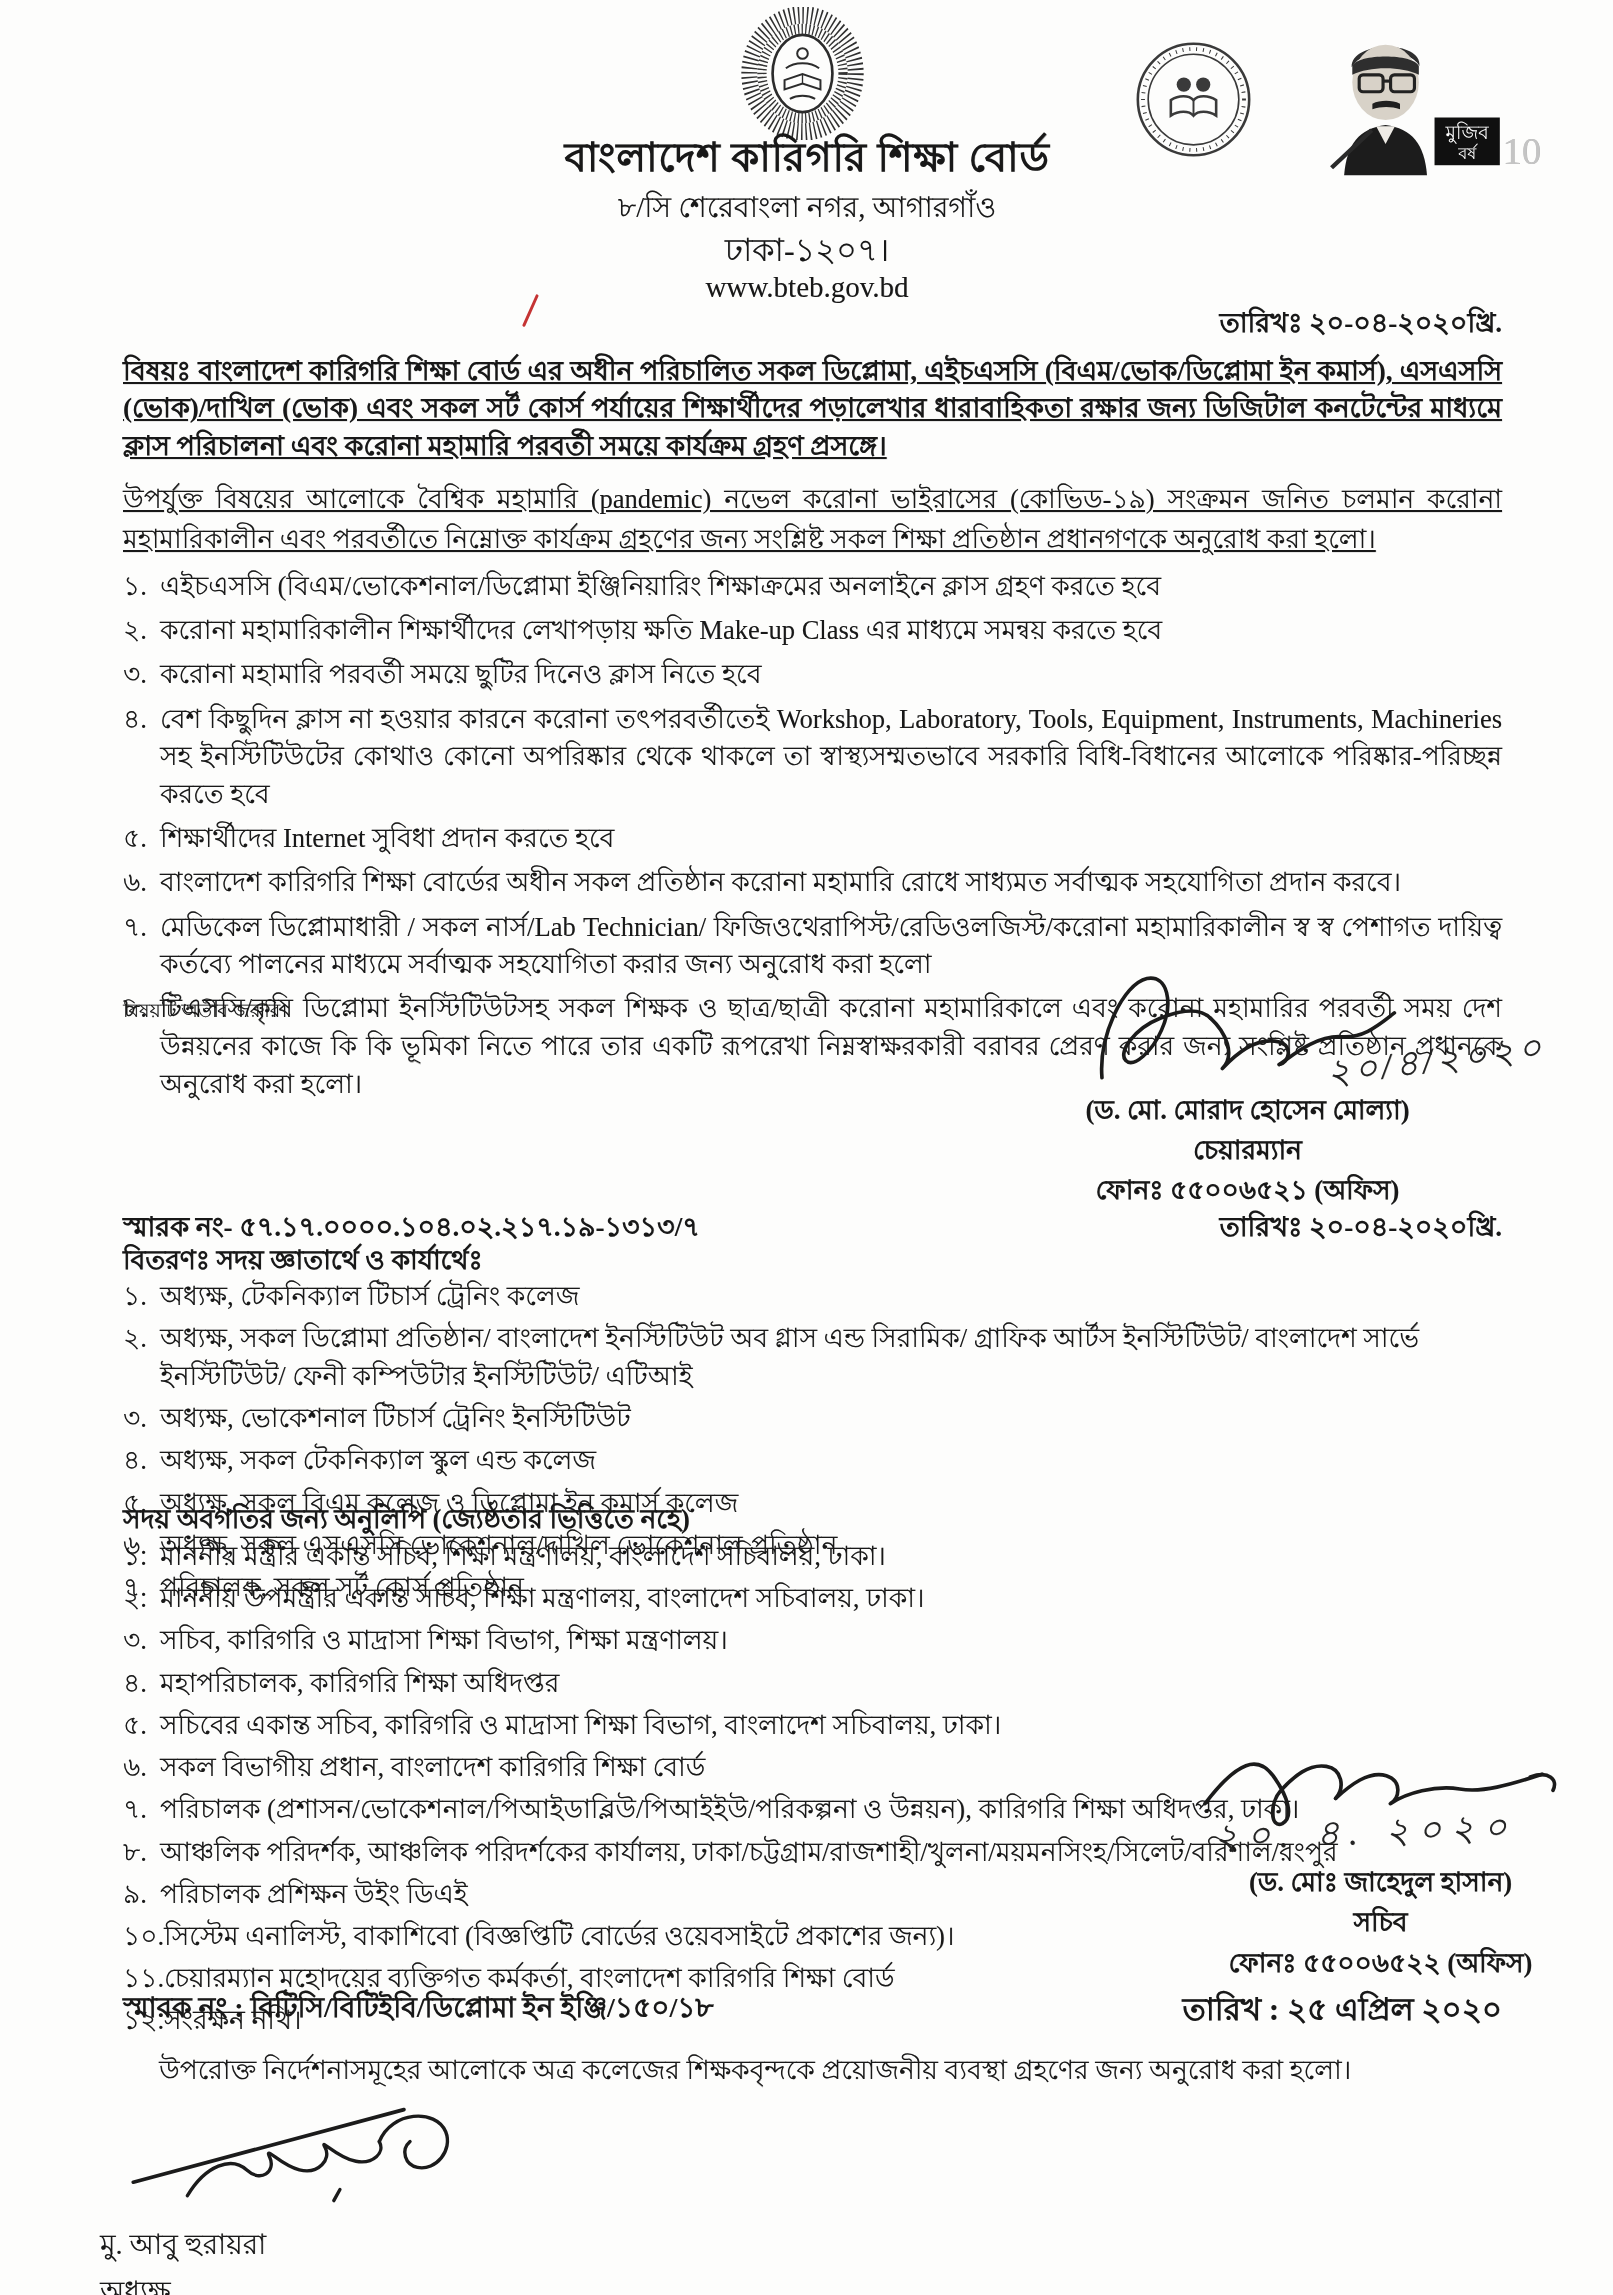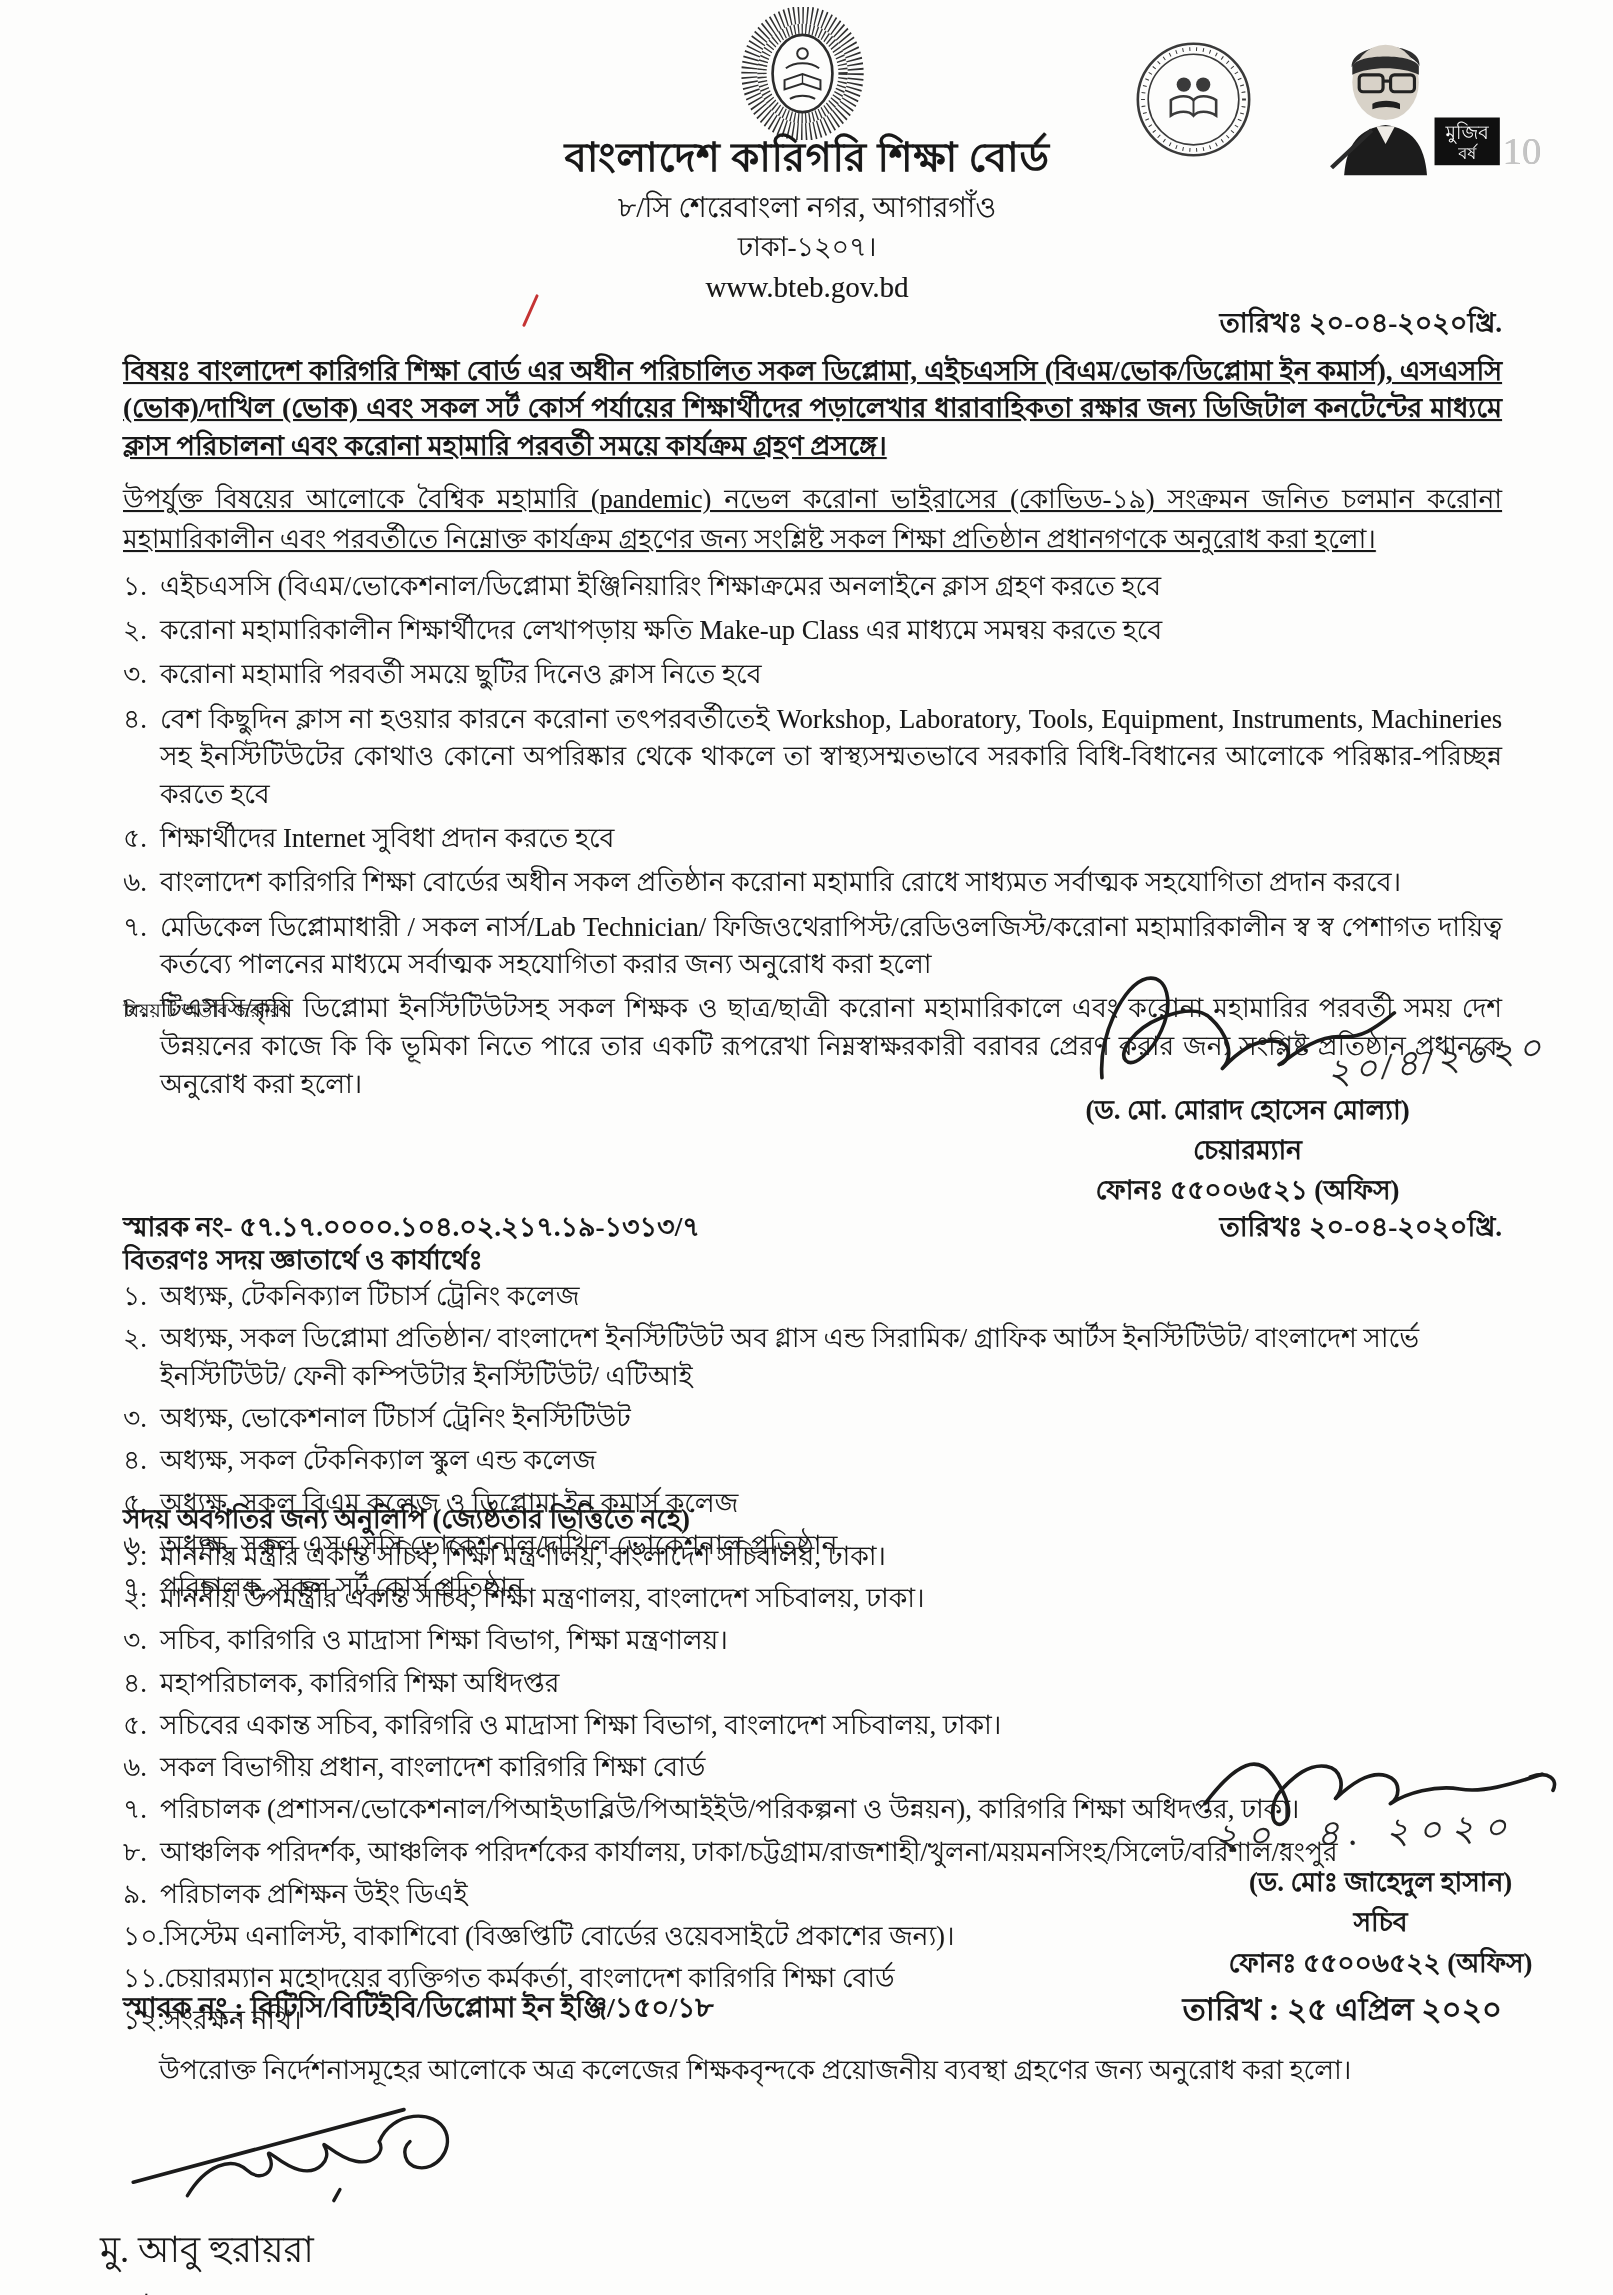--- a/index.html
+++ b/index.html
@@ -8,21 +8,21 @@
     background:#fdfdfc;color:#181818;overflow:hidden;
     font-family:"Liberation Serif","DejaVu Serif",serif;
     font-size:26.5px;line-height:1.42;
   }
   .abs{position:absolute;}
   .center{text-align:center;width:100%;}
   .jst{text-align:justify;text-decoration:underline;}
   
   .org-name{top:130px;font-size:40px;font-weight:bold;letter-spacing:0.7px;}
   .addr1{top:188px;font-size:28.5px;}
-  .addr2{top:228px;font-size:27px;}
+  .addr2{top:228px;font-size:32px;}
   .web{top:267px;font-size:29px;}
   .seal{top:6.6px;left:713px;}
   .edu-logo{top:38px;left:1132px;}
   .mujib{top:20px;left:1314px;}
   
   .mrow{display:flex;justify-content:space-between;align-items:flex-start;left:123px;width:1379px;font-weight:bold;}
   .memo1row{top:304px;font-size:27px;}
   .memo2row{top:1208px;font-size:27px;}
   .memo3row{top:1988px;font-size:28px;}
   .memo3row .mdate{font-size:31px;}
@@ -52,21 +52,21 @@
   .sigwrap svg{display:block;margin:0 auto;}
   .hand-date{
     position:absolute;font-style:italic;font-size:36px;letter-spacing:4px;
     color:#242424;white-space:nowrap;
   }
   .chairman .hand-date{right:0px;bottom:2.7px;transform:rotate(-7deg);}
   .secretary .hand-date{left:46px;bottom:-29px;transform:rotate(-2deg);letter-spacing:9.3px;}
   .secretary .sig-rest{margin-top:35px;}
   .memo3body{top:2052px;left:159px;width:1341px;}
   .principal{top:2085px;left:100px;width:597px;}
-  .principal .pline{font-size:36px;margin-top:6.6px;}
+  .principal .pline{font-size:28px;margin-top:6.6px;}
   .sg{fill:none;stroke:#1b1b1b;stroke-width:5.5;stroke-linecap:round;stroke-linejoin:round;}
   .ink{text-shadow:0.3px 0.3px 0 rgba(25,25,25,0.35);}
 </style>
 </head>
 <body>
 
 <div class="page ink">
 
   <svg class="abs seal" width="179" height="133" viewBox="0 0 260 200">
     <g transform="translate(130,100)">

